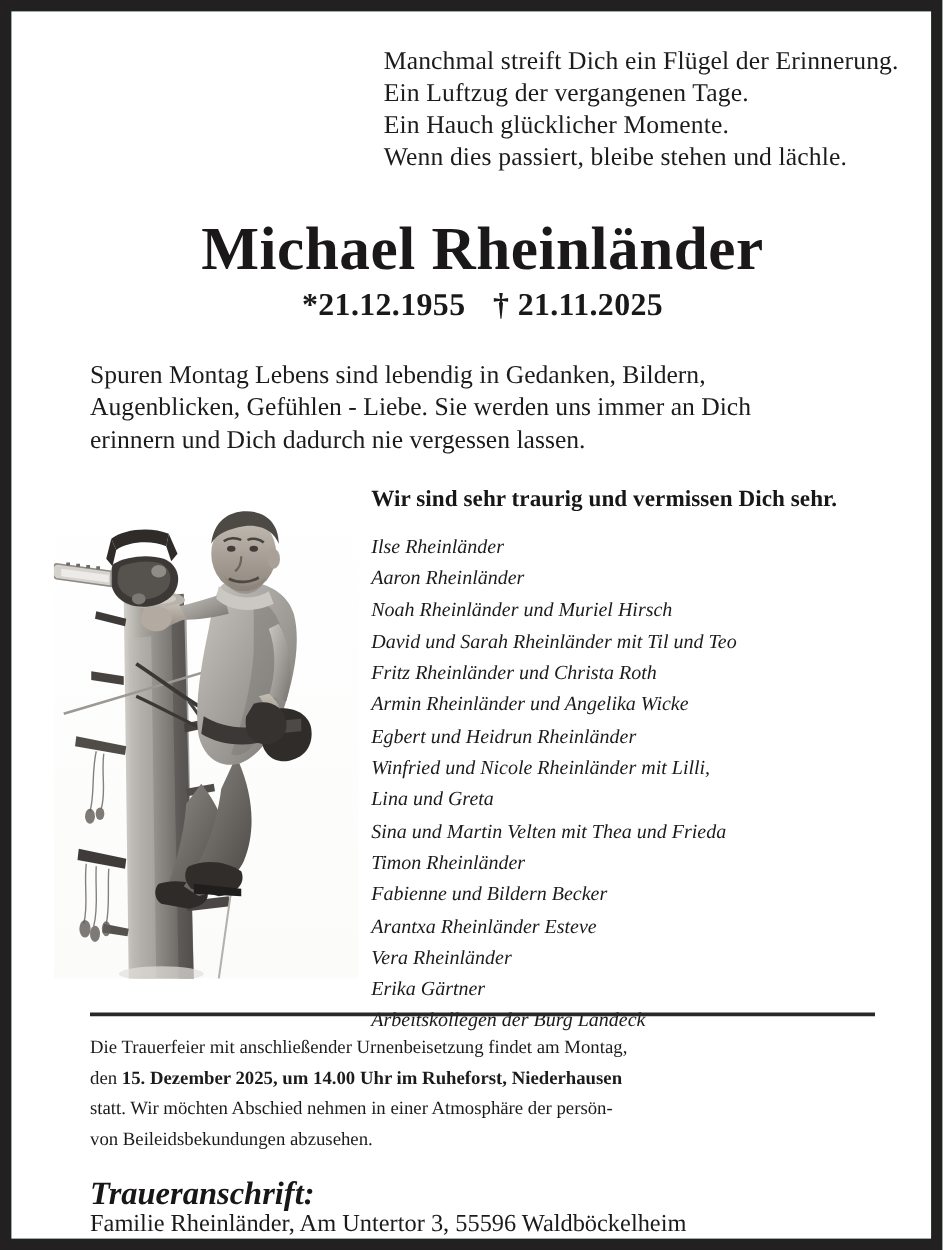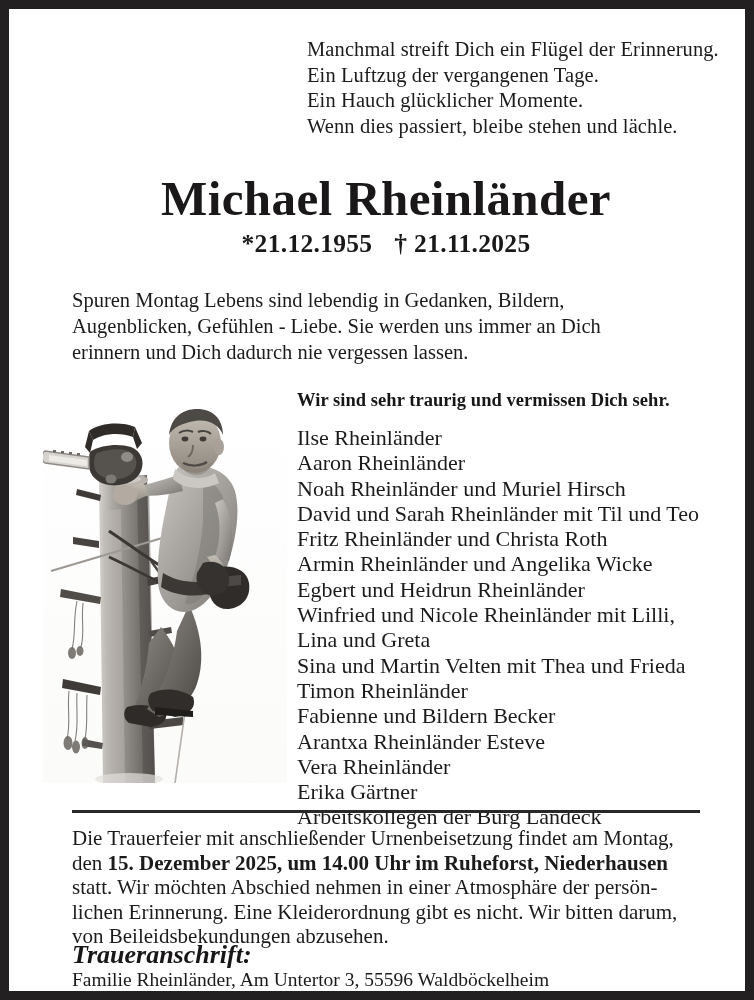--- a/index.html
+++ b/index.html
@@ -113,45 +113,46 @@
   .mourners-heading {
     font-size: 18.5px;
     font-weight: bold;
     line-height: 22px;
     letter-spacing: 0.05px;
     color: #181617;
     margin-bottom: 14px;
     white-space: nowrap;
   }
   .mourner-name {
-    font-size: 22px;
+    font-size: 16px;
     line-height: 25.3px;
     white-space: nowrap;
     color: #1c1b1b;
+    font-style: italic;
   }
 
   
   .section-divider {
     position: absolute;
     left: 63px;
     top: 801px;
     width: 628px;
     height: 3px;
     background: #2a2728;
   }
 
   
   .ceremony-text {
     position: absolute;
     left: 63px;
     top: 817px;
     width: 632px;
   }
   .ceremony-line {
-    font-size: 21px;
+    font-size: 15px;
     line-height: 24.6px;
     white-space: nowrap;
     color: #1c1b1b;
   }
   .ceremony-line b { font-weight: bold; }
 
   
   .address-block {
     position: absolute;
     left: 63px;
@@ -358,21 +359,20 @@
       <div class="mourner-name">Erika Gärtner</div>
       <div class="mourner-name">Arbeitskollegen der Burg Landeck</div>
     </div>
 
     <div class="section-divider"></div>
 
     <div class="ceremony-text">
       <div class="ceremony-line">Die Trauerfeier mit anschließender Urnenbeisetzung findet am Montag,</div>
       <div class="ceremony-line"><span>den </span><b>15. Dezember 2025, um 14.00 Uhr im Ruheforst, Niederhausen</b></div>
       <div class="ceremony-line">statt. Wir möchten Abschied nehmen in einer Atmosphäre der persön-</div>
-      <div class="ceremony-line">lichen Erinnerung. Eine Kleiderordnung gibt es nicht. Wir bitten darum,</div>
       <div class="ceremony-line">von Beileidsbekundungen abzusehen.</div>
     </div>
 
     <div class="address-block">
       <div class="address-heading">Traueranschrift:</div>
       <div class="address-line">Familie Rheinländer, Am Untertor 3, 55596 Waldböckelheim</div>
     </div>
 
   </div>
 </div>

